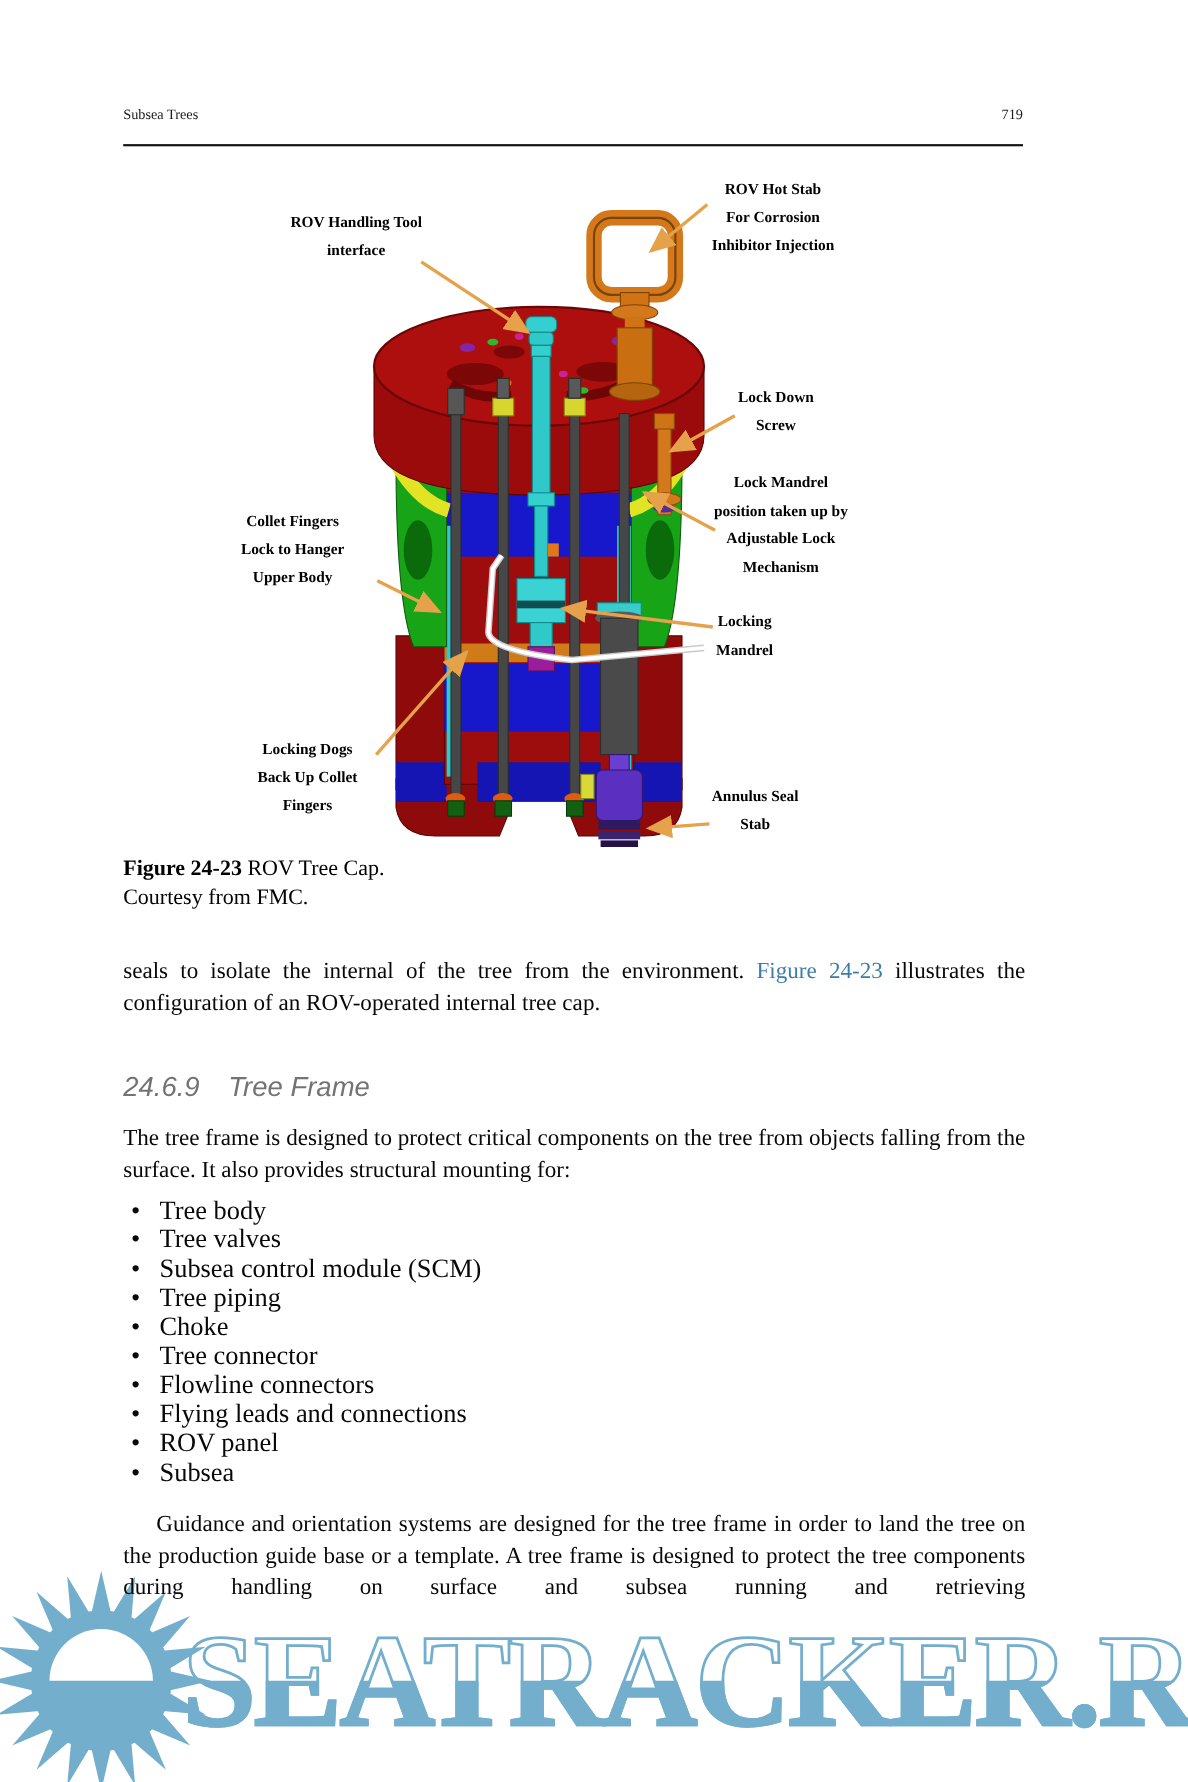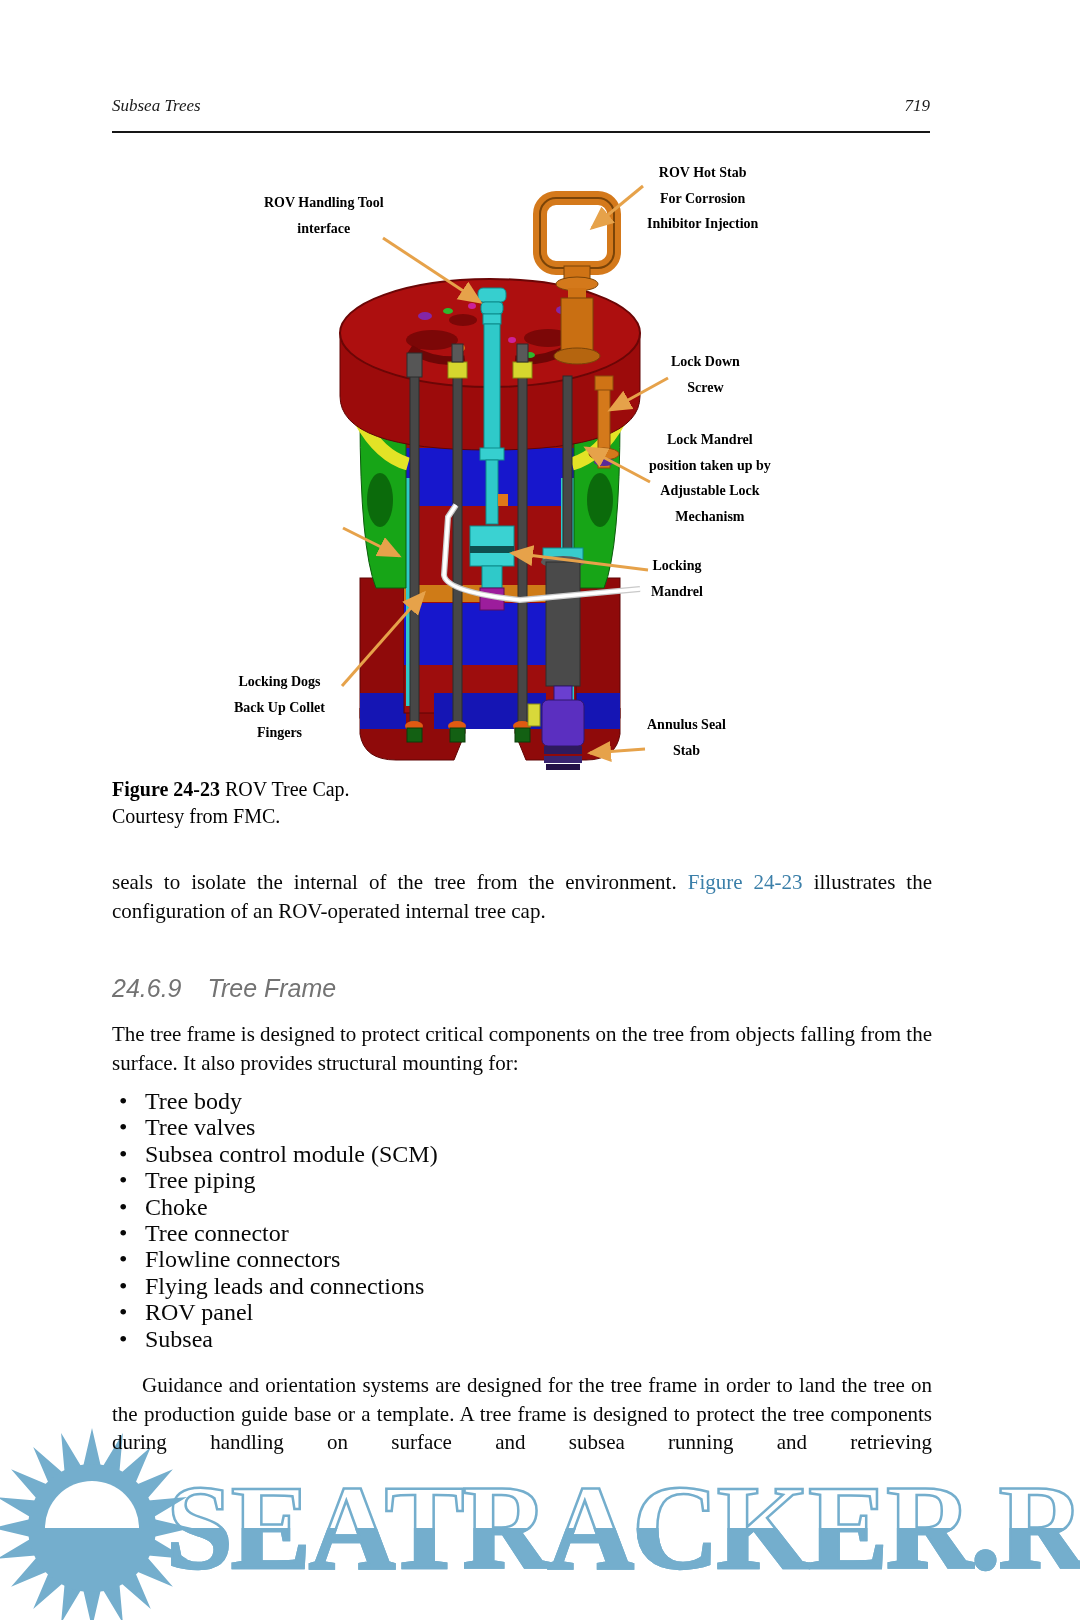--- a/index.html
+++ b/index.html
@@ -1,19 +1,19 @@
 <!DOCTYPE html>
 <html><head>
 <meta charset="utf-8">
 <style>
   html,body{margin:0;padding:0;background:#e8e8e8;}
   #page{position:relative;width:1080px;height:1620px;background:#ffffff;overflow:hidden;
         font-family:"Liberation Serif",serif;color:#111;}
   
-  .hdr{position:absolute;top:96px;font-size:17px;color:#1a1a1a;font-style:italic;}
+  .hdr{position:absolute;top:96px;font-size:13px;color:#1a1a1a;}
   .hdr-left{left:112px;}
   .hdr-right{right:150px;}
   .hdr-rule{position:absolute;left:112px;right:150px;top:131px;height:2px;background:#161616;}
   
   #figure-area{position:absolute;left:0;top:140px;width:1080px;height:650px;}
   #diagram-svg{position:absolute;left:210px;top:8px;}
   .fig-label{position:absolute;font-family:"Liberation Serif",serif;font-weight:bold;
              font-size:14px;line-height:25.5px;color:#000000;white-space:pre-line;text-align:center;}
   .fig-caption{position:absolute;left:112px;top:776px;font-size:20px;line-height:27px;color:#000;}
   .fig-caption b{font-weight:bold;}
@@ -182,20 +182,23 @@
 For Corrosion
 Inhibitor Injection</div>
     <div class="fig-label" style="left:671px;top:209px">Lock Down
 Screw</div>
     <div class="fig-label" style="left:649px;top:287px">Lock Mandrel
 position taken up by
 Adjustable Lock
 Mechanism</div>
     <div class="fig-label" style="left:651px;top:413px">Locking
 Mandrel</div>
+    <div class="fig-label" style="left:219px;top:322px">Collet Fingers
+Lock to Hanger
+Upper Body</div>
     <div class="fig-label" style="left:234px;top:529px">Locking Dogs
 Back Up Collet
 Fingers</div>
     <div class="fig-label" style="left:647px;top:572px">Annulus Seal
 Stab</div>
   </div>
 
   <div class="fig-caption">
     <div>
       <b>Figure 24-23</b><span>  ROV Tree Cap.</span>

